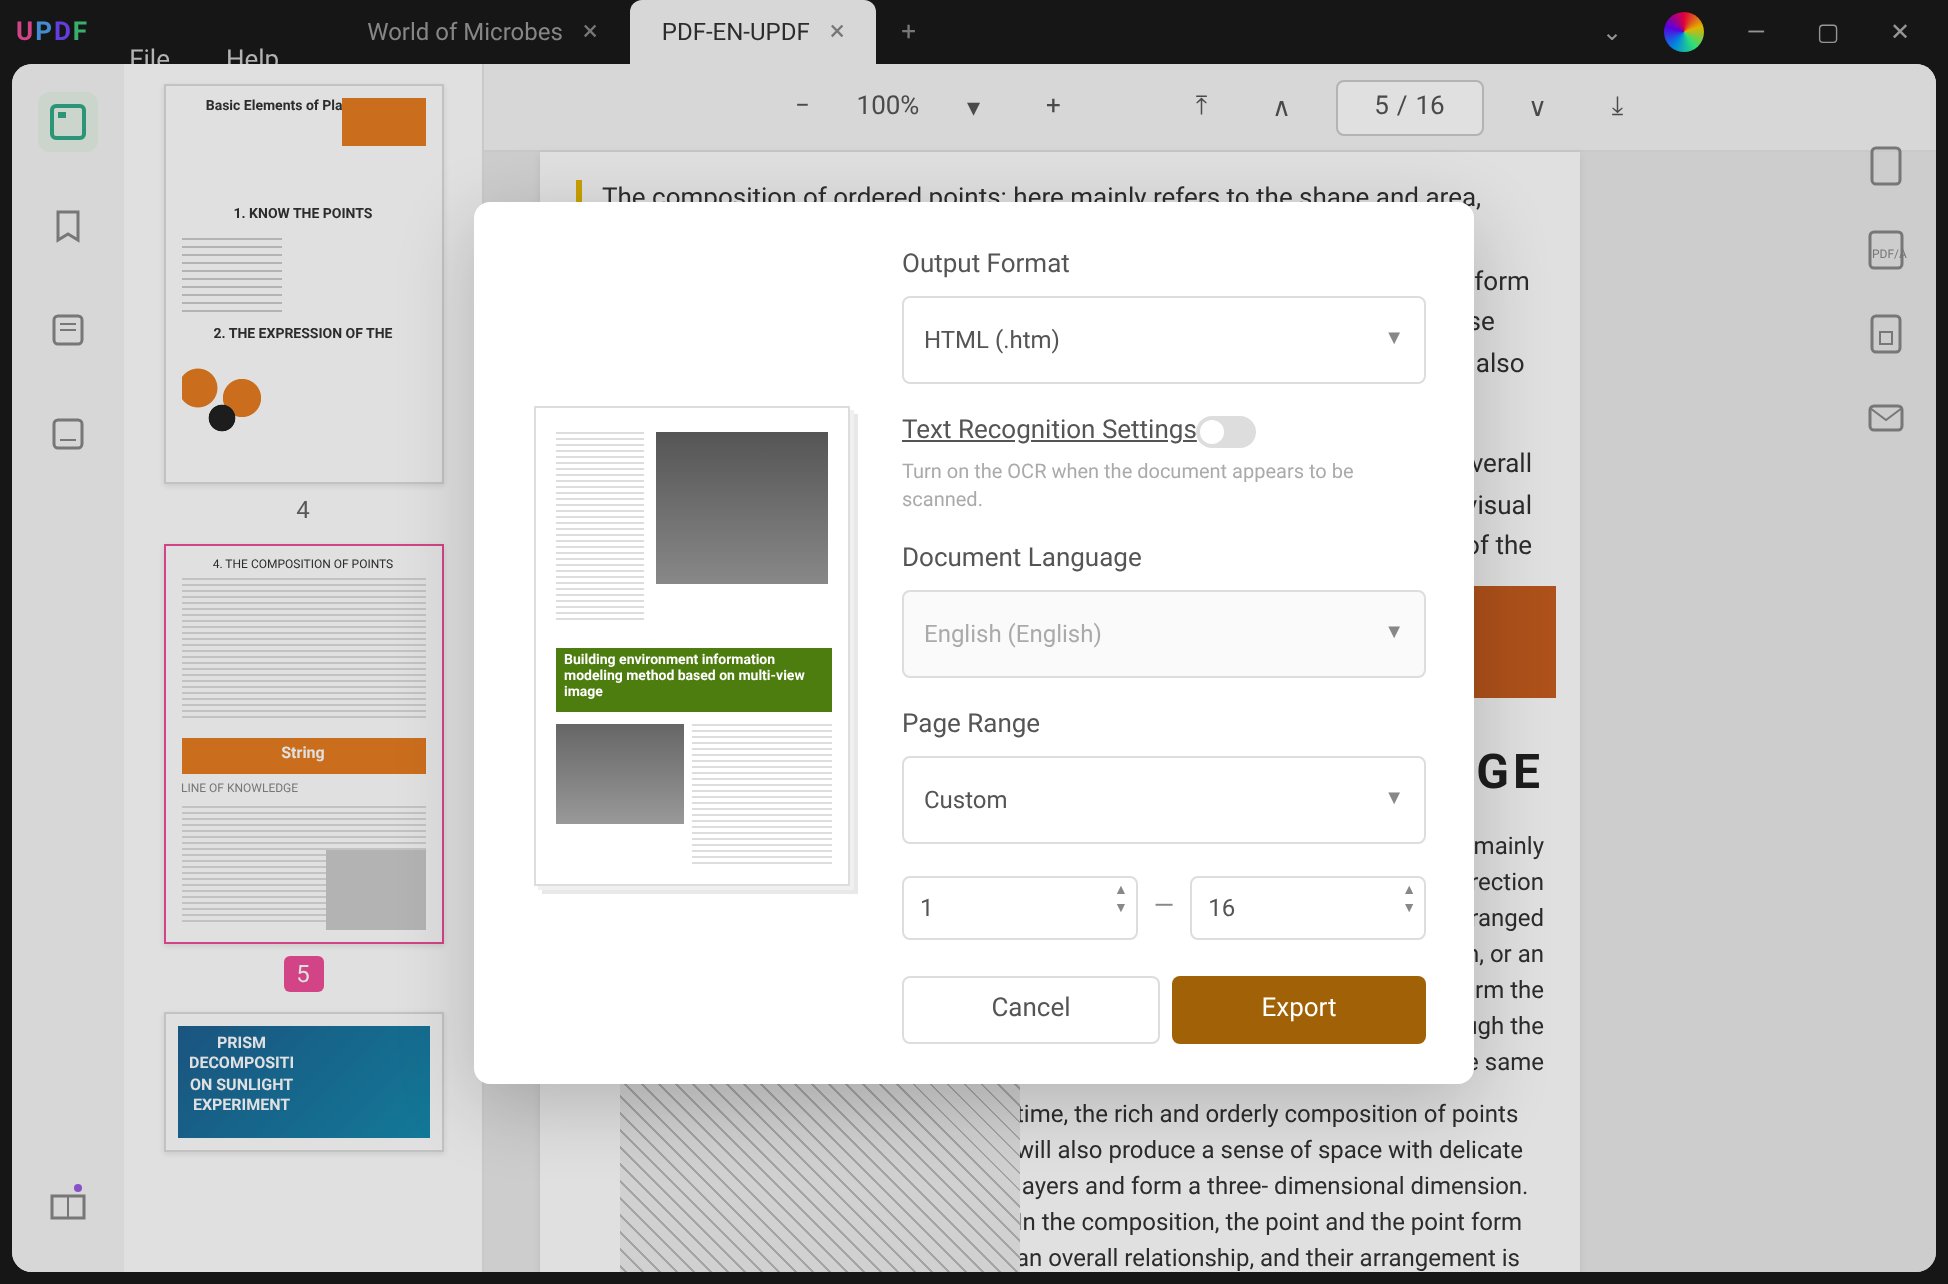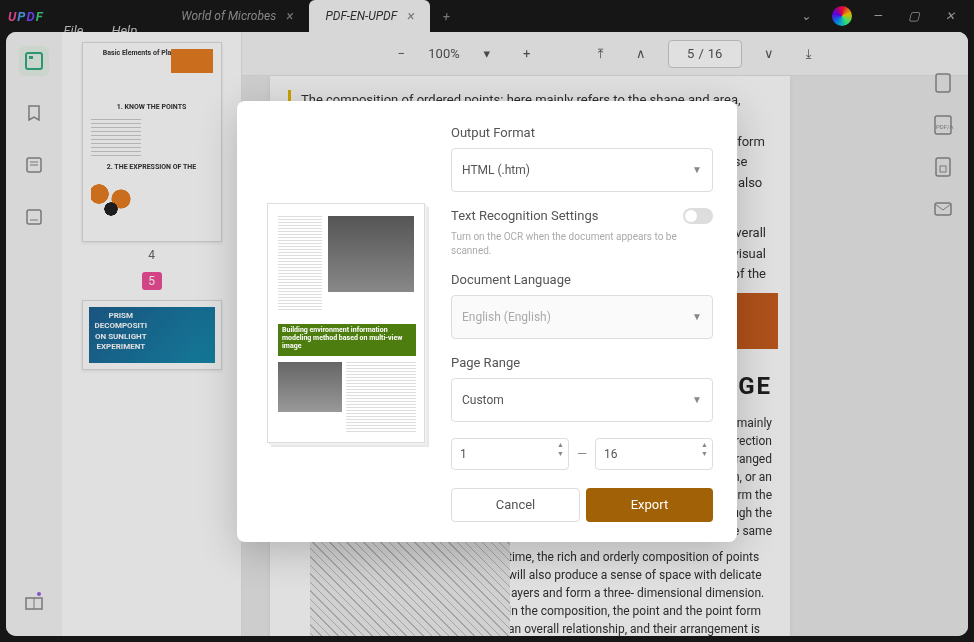--- a/index.html
+++ b/index.html
@@ -1,19 +1,19 @@
 <!DOCTYPE html>
 <html><head>
 <meta charset="utf-8">
 <style>
 * { margin:0; padding:0; box-sizing:border-box; font-family:-apple-system,"Segoe UI",Roboto,sans-serif; }
 body { width:974px; height:642px; background:#1a1a1a; overflow:hidden; position:relative; }
 
 
-.titlebar { height:32px; background:#1a1a1a; display:flex; align-items:center; padding:0 8px; color:#ccc; font-size:13px;font-style:italic; }
+.titlebar { height:32px; background:#1a1a1a; display:flex; align-items:center; padding:0 8px; color:#ccc; font-size:13px; }
 .logo { font-weight:bold; letter-spacing:1px; margin-right:20px; }
 .logo .u{color:#f04e98;} .logo .p{color:#4ea0f0;} .logo .d{color:#7046ff;} .logo .f{color:#3fc97b;}
 .menu { margin-right:28px; cursor:pointer;margin-top:28px; }
 .tabs { display:flex; flex:1; }
 .tab { height:32px; padding:0 16px; display:flex; align-items:center; gap:10px; border-radius:6px 6px 0 0; font-size:12px; cursor:pointer; }
 .tab.inactive { color:#999; }
 .tab.active { background:#f5f5f5; color:#333; }
 .tab-close { font-size:14px; color:#888; }
 .tab-add { width:32px; display:flex; align-items:center; justify-content:center; color:#888; }
 .win-controls { display:flex; gap:4px; margin-left:auto; }
@@ -61,21 +61,21 @@
 
 .overlay { position:absolute; inset:0; background:rgba(0,0,0,.12); display:flex; align-items:center; justify-content:center; }
 .modal { width:500px; background:#fff; border-radius:8px; box-shadow:0 10px 40px rgba(0,0,0,.2); display:flex; padding:24px 24px 20px; gap:20px; }
 .preview { width:170px; display:flex; align-items:center; justify-content:center; }
 .preview-page { width:158px; height:240px; background:#fff; border:1px solid #ddd; position:relative; box-shadow:2px 2px 0 #f0f0f0, 4px 4px 0 #e8e8e8; }
 .pv-img { position:absolute; top:12px; left:60px; width:86px; height:76px; background:linear-gradient(#555,#888); }
 .pv-strip { position:absolute; top:120px; left:10px; width:138px; height:32px; background:#4d7c0f; font-size:7px; color:#fff; font-weight:bold; padding:2px 4px; }
 .pv-img2 { position:absolute; top:158px; left:10px; width:64px; height:50px; background:linear-gradient(#666,#999); }
 .form { flex:1; font-size:13px; color:#555; }
 .label { margin-bottom:8px; color:#555; }
-.section-head { display:flex; align-items:center; justify-content:space-between; margin-bottom:6px; }
+.section-head { display:flex; align-items:center; justify-content:flex-start; margin-bottom:6px;text-decoration:underline; }
 .hint { font-size:10px; color:#aaa; line-height:1.4; margin-bottom:14px; }
 .select { width:100%; height:44px; border:1px solid #ddd; border-radius:4px; padding:0 10px; display:flex; align-items:center; justify-content:space-between; background:#fff; margin-bottom:16px; font-size:12px; }
 .select.disabled { color:#aaa; background:#fafafa; }
 .chev { color:#888; font-size:10px; }
 .range { display:flex; align-items:center; gap:8px; margin-bottom:18px; }
 .spin { flex:1; height:32px; border:1px solid #ddd; border-radius:4px; display:flex; align-items:center; padding:0 8px; background:#fff; position:relative; font-size:12px; }
 .spin-arrows { position:absolute; right:4px; top:2px; display:flex; flex-direction:column; font-size:7px; color:#888; line-height:1.3; }
 .dash { color:#888; }
 .toggle { width:30px; height:16px; background:#ddd; border-radius:8px; position:relative; }
 .toggle::after { content:''; position:absolute; width:12px; height:12px; background:#fff; border-radius:50%; top:2px; left:2px; }
@@ -157,20 +157,30 @@
         <div class="t4-chart"></div>
         <div class="t4-section" style="top:60px;">1. KNOW THE POINTS</div>
         <div style="position:absolute;left:8px;top:76px;width:50px;height:40px;background:repeating-linear-gradient(#ccc,#ccc 1px,#fff 1px,#fff 4px);"></div>
         <div class="t4-section" style="top:120px;">2. THE EXPRESSION OF THE</div>
         <div style="position:absolute;left:8px;top:136px;width:40px;height:50px;background:radial-gradient(circle at 20% 30%,#e67e22 20%,transparent 21%),radial-gradient(circle at 50% 60%,#222 18%,transparent 19%),radial-gradient(circle at 75% 40%,#e67e22 22%,transparent 23%);"></div>
       </div>
         </div>
       <div class="thumb-label">4</div>
     </div>
     <div class="thumb-item">
+      <div class="thumb-page sel">
+          <div class="thumb-content">
+        <div style="position:absolute;top:6px;left:8px;right:8px;font-size:6px;color:#333;">4. THE COMPOSITION OF POINTS</div>
+        <div style="position:absolute;top:16px;left:8px;right:8px;height:70px;background:repeating-linear-gradient(#ddd,#ddd 1px,#fff 1px,#fff 3px);"></div>
+        <div class="t5-strip" style="top:96px;">String</div>
+        <div style="position:absolute;top:118px;left:8px;font-size:6px;color:#888;">LINE OF KNOWLEDGE</div>
+        <div style="position:absolute;top:130px;left:8px;right:8px;height:60px;background:repeating-linear-gradient(#ddd,#ddd 1px,#fff 1px,#fff 3px);"></div>
+        <div style="position:absolute;bottom:6px;right:8px;width:50px;height:40px;background:#ccc;"></div>
+      </div>
+        </div>
       <div class="thumb-label sel">5</div>
     </div>
     <div class="thumb-item">
       <div class="thumb-page" style="height:70px;">
           <div class="thumb-content">
         <div class="t6-bg"></div>
         <div style="position:absolute;left:12px;top:10px;font-size:8px;font-weight:bold;color:#fff;line-height:1.3;">
           <div>PRISM</div>
           <div>DECOMPOSITI</div>
           <div>ON SUNLIGHT</div>

